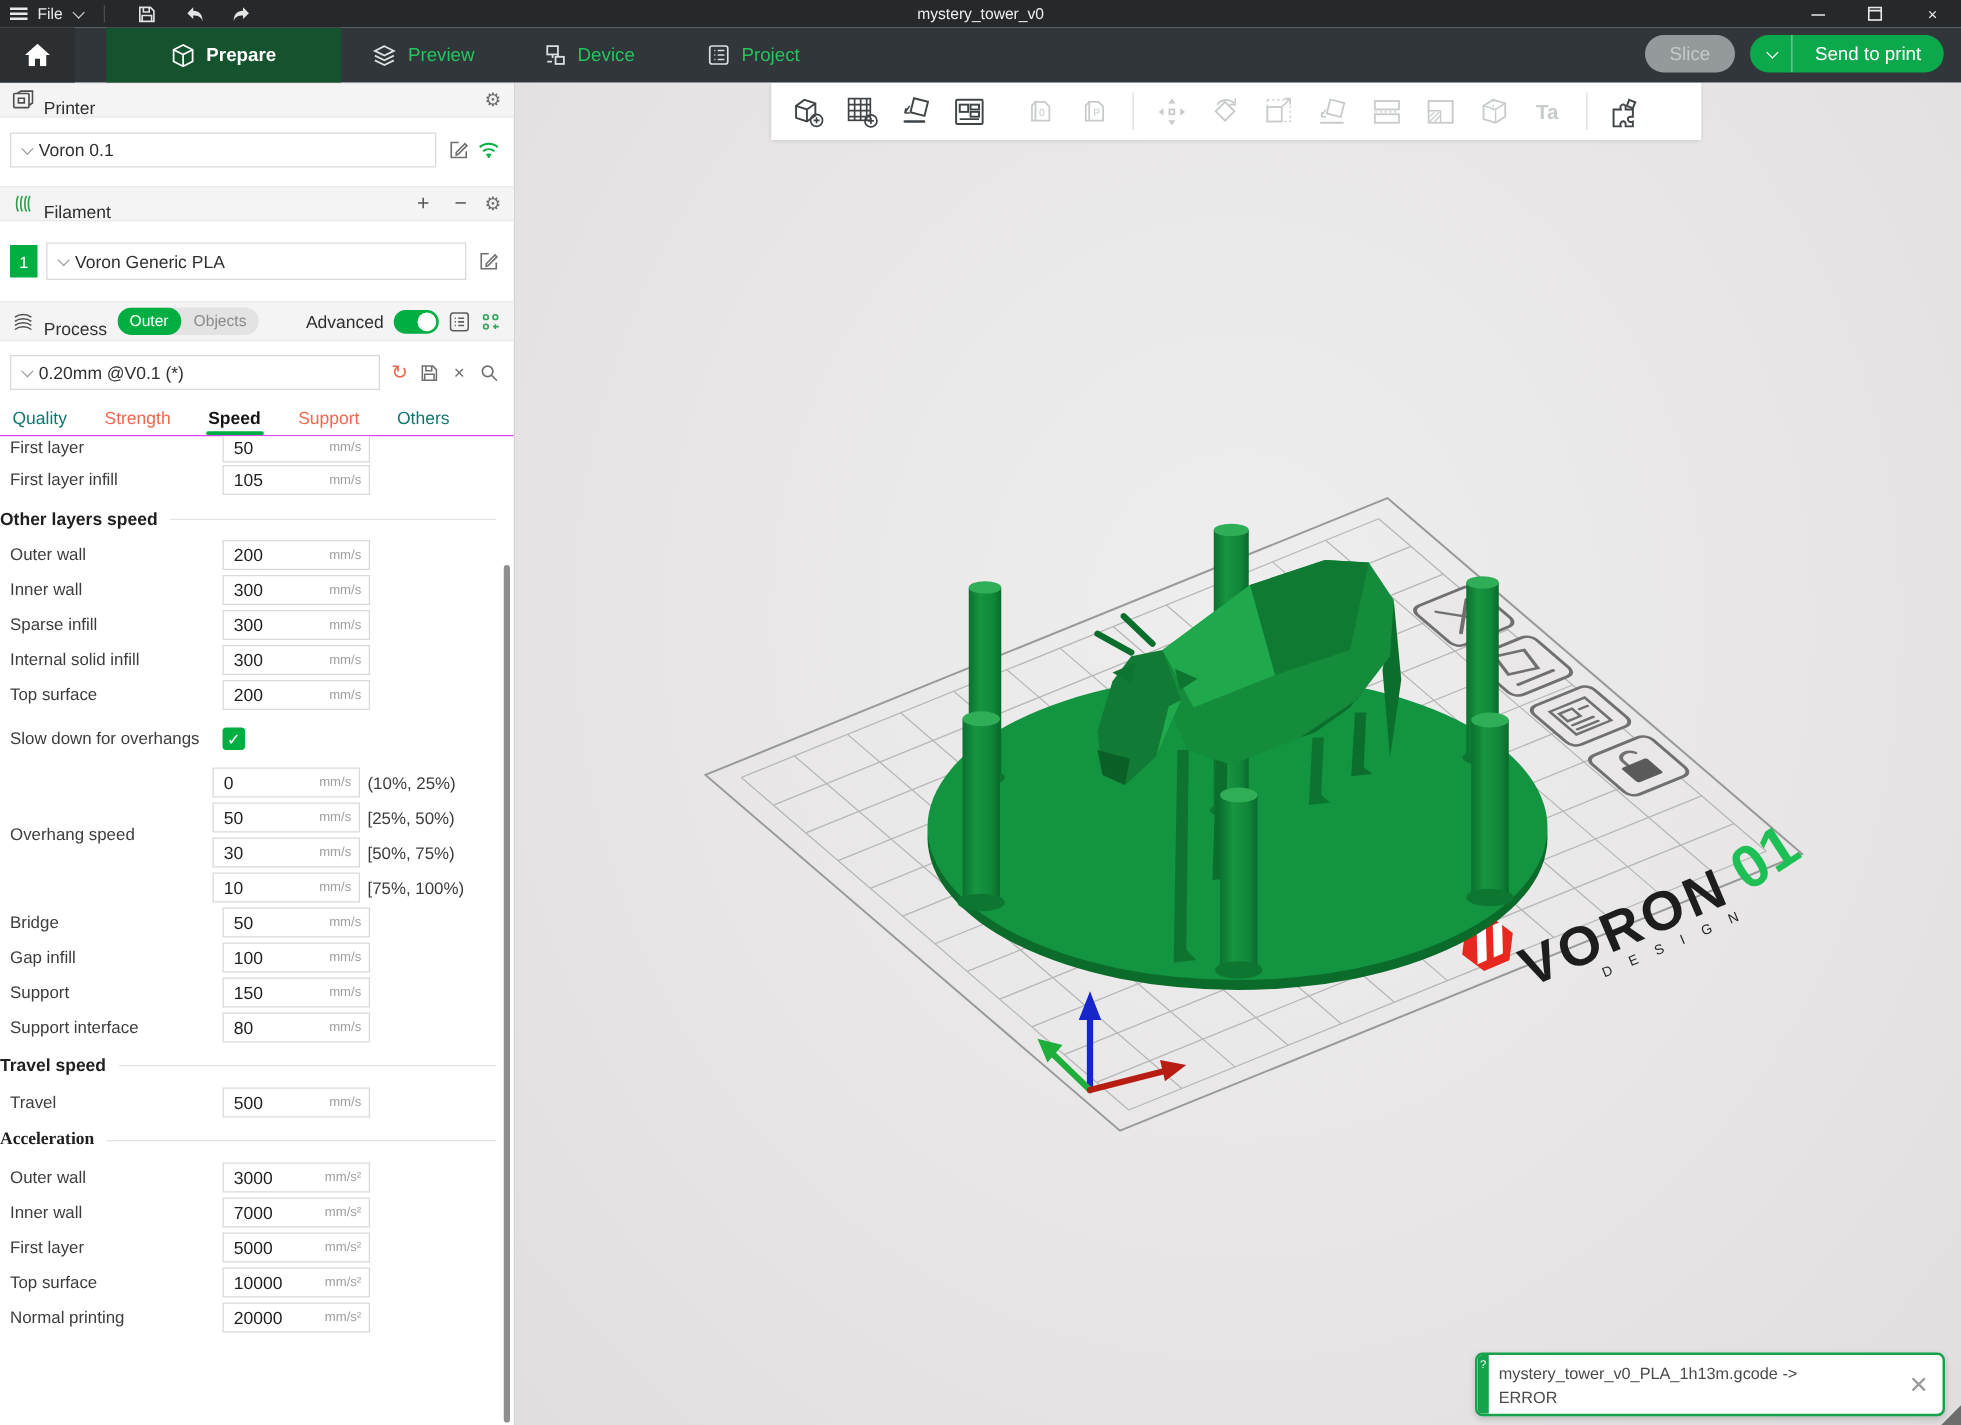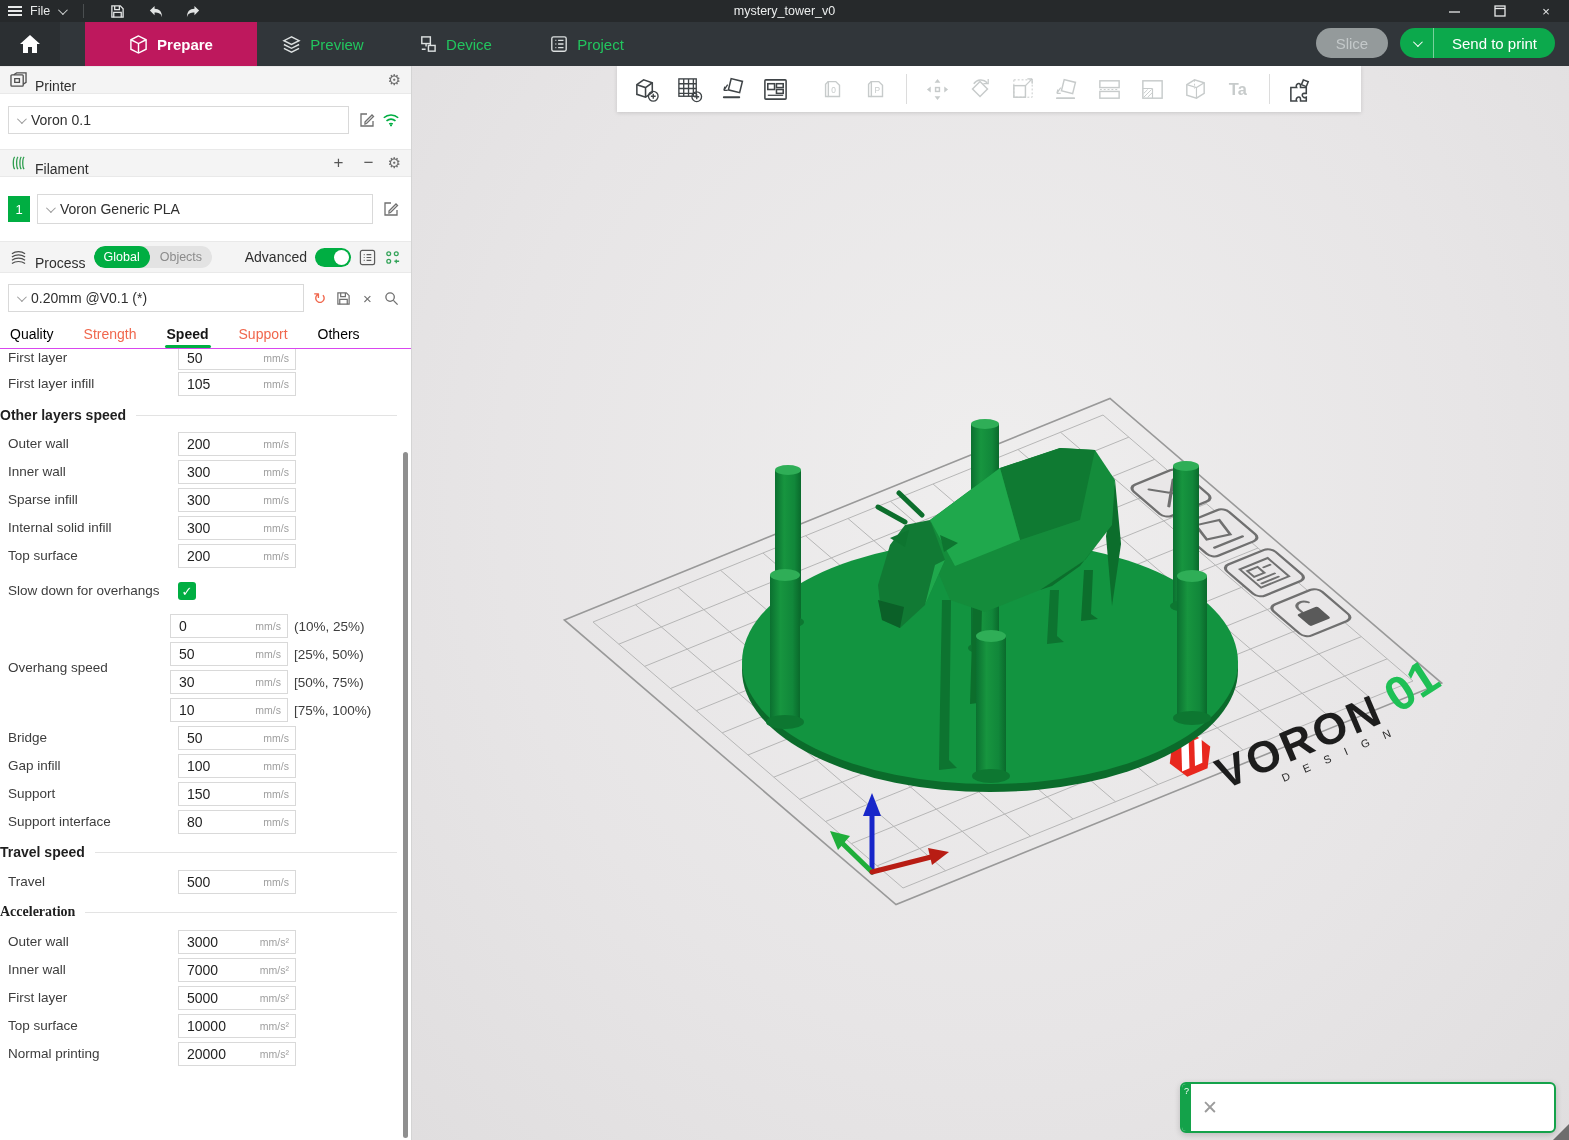--- a/index.html
+++ b/index.html
@@ -16,21 +16,21 @@
   .tb-div { width:1px; height:14px; background:#4a4e50; margin:0 10px; }
   .tb-ic { display:flex; align-items:center; justify-content:center; width:30px; height:22px; color:#e2e4e4; font-size:14px; }
   .tb-title { position:absolute; left:0; right:0; text-align:center; font-size:12.5px; color:#eceeee; pointer-events:none; }
   .winbtns { position:absolute; right:0; top:0; display:flex; }
   .winbtn { width:46px; height:22px; display:flex; align-items:center; justify-content:center; color:#e8eaea; font-size:13px; }
 
   
   .tabbar { position:absolute; left:0; top:22px; width:1569px; height:44px; background:#31363a; display:flex; align-items:stretch; z-index:29; }
   .home { width:60px; display:flex; align-items:center; justify-content:center; background:#2b2f32; }
   .maintab { display:flex; align-items:center; justify-content:center; gap:9px; color:#22c55e; font-size:15px; width:132px; }
-  .maintab.active { background:#be185d; color:#fff; width:172px; font-weight:bold; }
+  .maintab.active { background:#14532d; color:#fff; width:188px; font-weight:bold; }
   .tab-ic { display:flex; }
   .right-actions { position:absolute; right:14px; top:6px; display:flex; align-items:center; gap:12px; }
   .btn-slice { width:72px; height:30px; border-radius:16px; background:#949a9b; color:#c3c8c9; font-size:15px; display:flex; align-items:center; justify-content:center; }
   .btn-send { height:30px; border-radius:16px; background:#0ca94c; color:#fff; display:flex; align-items:stretch; overflow:hidden; }
   .send-arrow { width:34px; display:flex; align-items:center; justify-content:center; border-right:1px solid rgba(255,255,255,.45); }
   .send-arrow .chev { border-color:#fff; }
   .send-label { display:flex; align-items:center; padding:0 18px; font-size:15px; }
 
   
   .panel { position:absolute; left:0; top:66px; width:412px; bottom:0; background:#fff; border-right:1px solid #d4d4d4; overflow:hidden; }
@@ -44,21 +44,21 @@
   .combo .chev { border-color:#9a9a9a; }
   .icon-btn { display:flex; align-items:center; justify-content:center; width:24px; height:24px; }
   .badge1 { width:22px; height:26px; background:#00AE42; color:#fff; font-size:13px; display:flex; align-items:center; justify-content:center; }
   .pill { display:flex; background:#e3e3e3; border-radius:12px; overflow:hidden; height:22px; font-size:12.5px; }
   .pill .seg { display:flex; align-items:center; padding:0 10px; color:#8b8b8b; }
   .pill .seg.on { background:#00AE42; color:#fff; border-radius:12px; }
   .toggle { width:36px; height:19px; border-radius:10px; background:#00AE42; position:relative; }
   .toggle b { position:absolute; right:2px; top:2px; width:15px; height:15px; background:#fff; border-radius:50%; }
   .adv-label { font-size:14px; color:#2f2f2f; }
   .param-tabs { display:flex; align-items:flex-end; gap:30px; padding:0 10px; height:28px; margin-top:8px; }
-  .ptab { font-size:14px; color:#000000; padding-bottom:6px; position:relative; }
+  .ptab { font-size:14px; color:#0f766e; padding-bottom:6px; position:relative; }
   .ptab.mod { color:#F0674D; }
   .ptab.active { color:#151515; font-weight:bold; }
   .ptab.active::after { content:""; position:absolute; left:-2px; right:-2px; bottom:0; height:3px; background:#00AE42; border-radius:2px; }
 
   .settings { position:relative; margin-top:0; border-top:1px solid #d946ef; height:752px; overflow:hidden; }
   .srow { display:flex; align-items:center; height:28px; padding-left:8px; }
   .srow.first { height:24px; margin-top:-3px; }
   .slabel { width:170px; font-size:13.5px; color:#3d3d3d; line-height:1.25; }
   .inbox { width:118px; height:24px; border:1px solid #d9d9d9; display:flex; align-items:center; background:#fff; }
   .inval { flex:1; font-size:14px; color:#1f1f1f; padding-left:8px; }
@@ -242,21 +242,21 @@
         </svg>
     </span>
   </div>
 
   <div class="sec-head" style="margin-top:17px;height:32px;">
     <svg width="17" height="15" viewBox="0 0 18 16" fill="none" stroke="#4f4f4f" stroke-width="1.3">
         <path d="M2 4c4-3 10-3 14 0M2 7.5c4-3 10-3 14 0M2 11c4-3 10-3 14 0M2 14.5c4-3 10-3 14 0"></path>
       </svg>
     <span class="sec-title">Process</span>
     <div class="pill">
-      <span class="seg on">Global</span>
+      <span class="seg on">Outer</span>
       <span class="seg">Objects</span>
     </div>
     <span class="sec-sp"></span>
     <span class="adv-label">Advanced</span>
     <span class="toggle">
         <b></b>
       </span>
     <svg width="17" height="17" viewBox="0 0 18 18" fill="none" stroke="#5c5c5c" stroke-width="1.3">
         <rect x="1.5" y="1.5" width="15" height="15" rx="2"></rect>
         <path d="M5 6h1M8 6h5M5 9h1M8 9h5M5 12h1M8 12h5"></path>
@@ -712,17 +712,21 @@
       <polygon points="460,727 451,750 469,750" fill="#1726c9"></polygon>
       <line x1="460" y1="806" x2="429" y2="776" stroke="#1fae3a" stroke-width="5"></line>
       <polygon points="418,765 438,770 426,784" fill="#1fae3a"></polygon>
       <line x1="460" y1="806" x2="523" y2="790" stroke="#b81d14" stroke-width="5"></line>
       <polygon points="537,786 516,782 520,799" fill="#b81d14"></polygon>
     </g>
   </svg>
 
   <div class="toast">
     <div class="toast-stripe">?</div>
+    <div class="toast-text">
+      <div>mystery_tower_v0_PLA_1h13m.gcode -&gt;</div>
+      <div>ERROR</div>
+    </div>
     <div class="toast-close">✕</div>
   </div>
 
   <div class="grip"></div>
 </main>
 
 </body></html>

